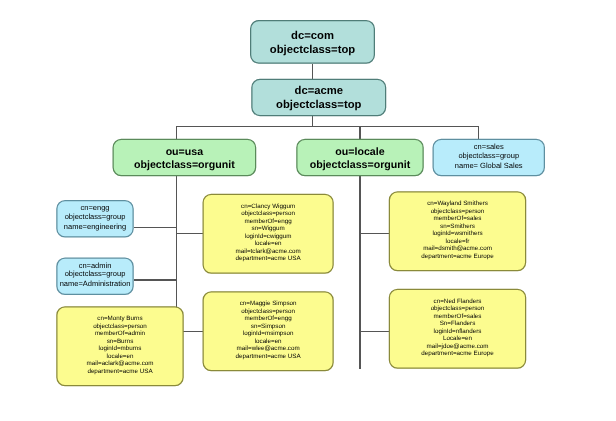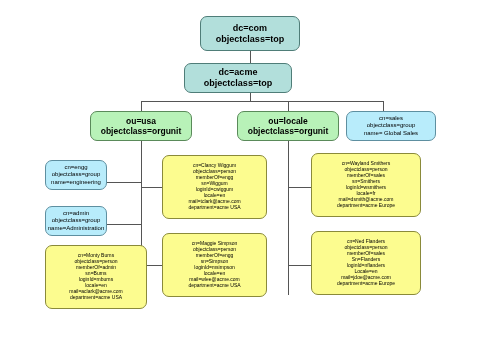--- a/index.html
+++ b/index.html
@@ -92,26 +92,26 @@
       <line x1="288" y1="187" x2="311" y2="187"></line>
       <line x1="288" y1="265" x2="311" y2="265"></line>
     </g>
   </svg>
 
   <div class="node n-domain" style="left:200px; top:16px; width:100px; height:35px;">
     <span class="ln">dc=com</span>
     <span class="ln">objectclass=top</span>
   </div>
 
-  <div class="node n-domain" style="left:184px; top:63px; width:108px; height:30px;">
+  <div class="node n-domain" style="left:201px; top:63px; width:108px; height:30px;">
     <span class="ln">dc=acme</span>
     <span class="ln">objectclass=top</span>
   </div>
 
-  <div class="node n-orgunit" style="left:90px; top:111px; width:102px; height:30px;">
+  <div class="node n-orgunit" style="left:90px; top:111px; width:115px; height:30px;">
     <span class="ln">ou=usa</span>
     <span class="ln">objectclass=orgunit</span>
   </div>
 
   <div class="node n-orgunit" style="left:237px; top:111px; width:102px; height:30px;">
     <span class="ln">ou=locale</span>
     <span class="ln">objectclass=orgunit</span>
   </div>
 
   <div class="node n-group" style="left:346px; top:111px; width:90px; height:30px;">

